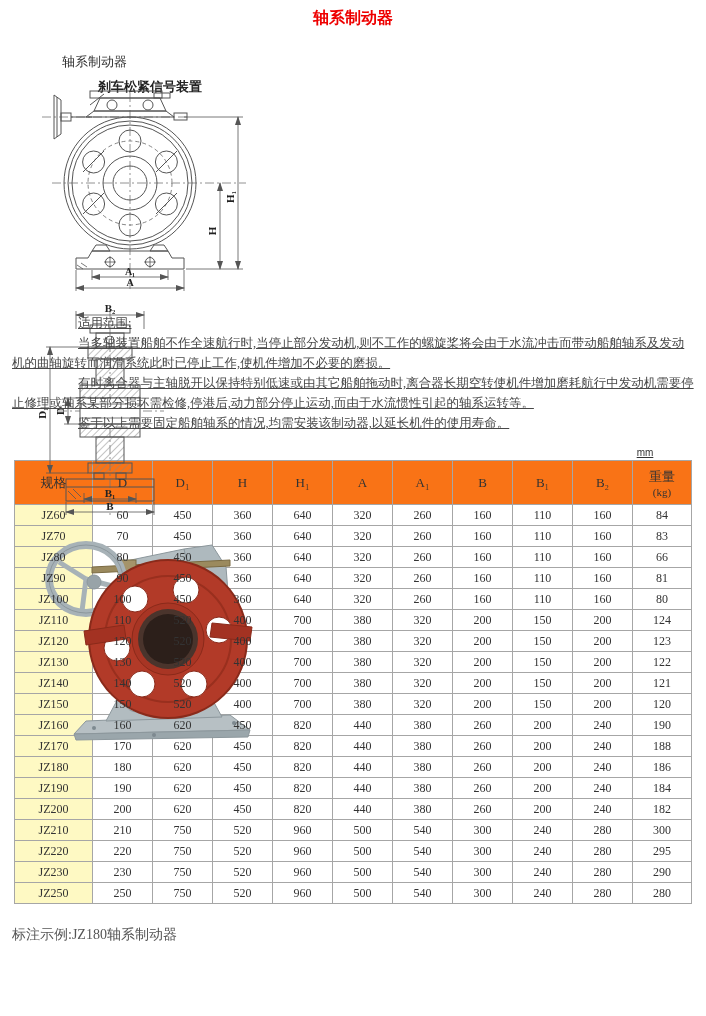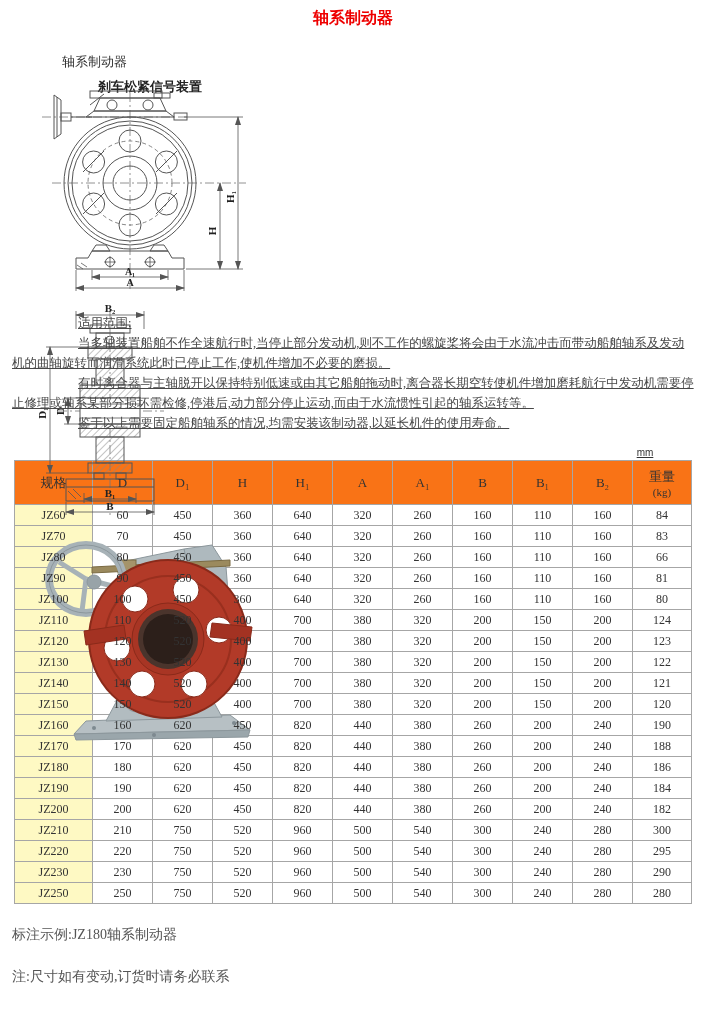--- a/index.html
+++ b/index.html
@@ -548,15 +548,14 @@
           <td>540</td>
           <td>300</td>
           <td>240</td>
           <td>280</td>
           <td>280</td>
         </tr>
       </tbody>
   </table>
 
   <p class="note note-example">标注示例:JZ180轴系制动器</p>
-  <p class="note note-caution">注:尺寸如有变动,订货时请务必联系</p>
 
 </div>
 
 </body></html>

